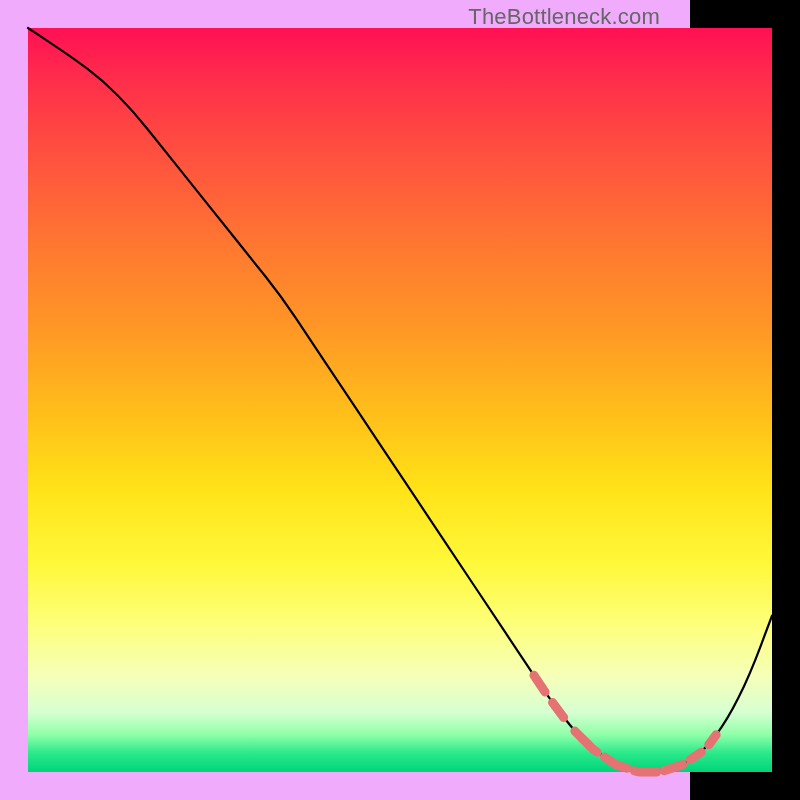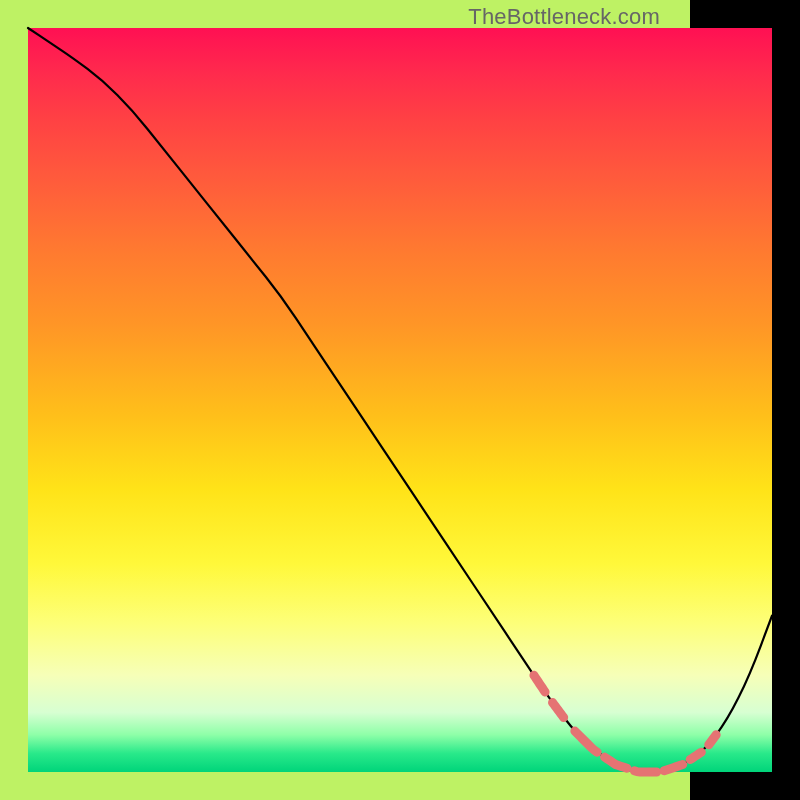--- a/index.html
+++ b/index.html
@@ -10,21 +10,21 @@
     background: #000;
     font-family: Arial, Helvetica, sans-serif;
     overflow: hidden;
   }
   .frame {
     position: absolute;
     left: 0;
     top: 0;
     width: 690px;
     height: 800px;
-    background: #bef264;
+    background: #f0abfc;
   }
   .plot {
     position: absolute;
     left: 28px;
     top: 28px;
     width: 744px;
     height: 744px;
     
     background: linear-gradient(
       to bottom,

